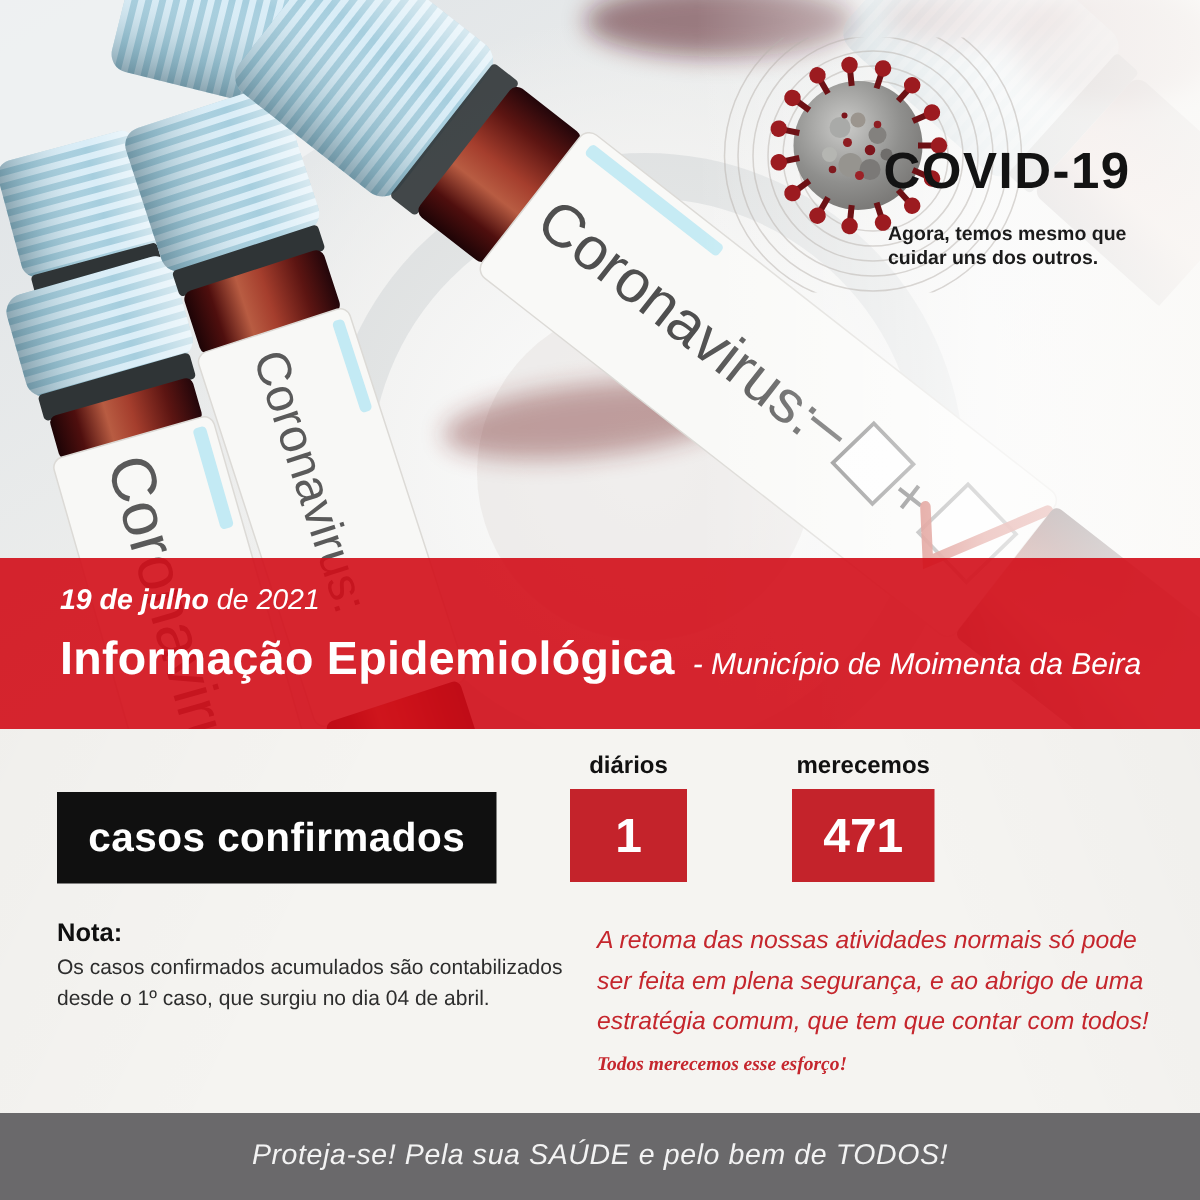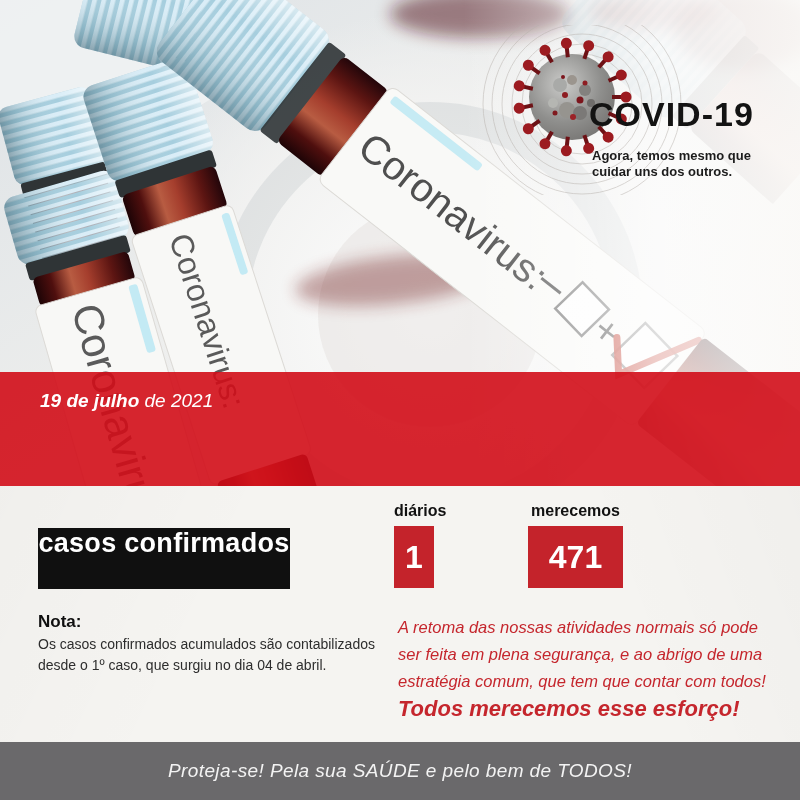--- a/index.html
+++ b/index.html
@@ -33,38 +33,38 @@
   .banner-title{font-size:31px;font-weight:700;letter-spacing:0.2px;}
   .banner-subtitle{font-size:20px;font-style:italic;margin-left:12px;}
   
   .content{
     position:absolute;left:0;top:486px;width:800px;height:256px;
     background:#f5f4f1;
     background-image:linear-gradient(115deg, rgba(0,0,0,0.018) 0%, rgba(0,0,0,0) 30%),
                      linear-gradient(250deg, rgba(0,0,0,0.02) 0%, rgba(0,0,0,0) 25%);
   }
   .black-box{
-    position:absolute;left:38px;top:42px;width:252px;height:61px;background:#101010;
-    display:flex;justify-content:center;
+    position:absolute;left:38px;top:42px;width:293px;height:61px;background:#101010;
+    display:flex;align-items:center;justify-content:center;
     color:#ffffff;font-size:27px;font-weight:700;letter-spacing:0.3px;
   }
   .stat{position:absolute;text-align:center;}
-  .stat-daily{left:394px;top:16px;width:40px;}
+  .stat-daily{left:380px;top:16px;width:78px;}
   .stat-cum{left:528px;top:16px;width:95px;}
   .stat-label{font-size:16px;font-weight:700;color:#111111;margin-bottom:6px;}
   .stat-box{
     height:62px;background:#c4232b;display:flex;align-items:center;justify-content:center;
     color:#ffffff;font-size:32px;font-weight:700;
   }
   .note{position:absolute;left:38px;top:126px;width:350px;color:#2d2d2d;}
   .note-heading{font-size:17px;font-weight:700;color:#0f0f0f;margin-bottom:2px;}
   .note-line{font-size:14px;line-height:21px;}
   .message{position:absolute;left:398px;top:128px;width:390px;color:#c5262d;}
   .msg-line{font-size:16.5px;font-style:italic;line-height:27px;white-space:nowrap;}
-  .msg-bold{font-weight:700;font-size:22px;}
+  .msg-bold{font-weight:700;font-size:13px;font-family:Liberation Serif, serif;}
   
   .footer{
     position:absolute;left:0;top:742px;width:800px;height:58px;background:#6a696b;
     display:flex;align-items:center;justify-content:center;
     color:#f3f3f3;font-size:19px;font-style:italic;letter-spacing:0.4px;
   }
 </style>
 </head>
 <body>
 
@@ -242,20 +242,23 @@
     <div class="covid-slogan">
       <div>Agora, temos mesmo que</div>
       <div>cuidar uns dos outros.</div>
     </div>
   </div>
 
   <div class="banner">
     <div class="banner-date">
       <span class="date-b">19 de julho</span><span> de 2021</span>
     </div>
+    <div class="banner-title-row">
+      <span class="banner-title">Informação Epidemiológica</span><span class="banner-subtitle">- Município de Moimenta da Beira</span>
+    </div>
   </div>
 
   <div class="content">
     <div class="black-box">
       <span>casos confirmados</span>
     </div>
 
     <div class="stat stat-daily">
       <div class="stat-label">diários</div>
       <div class="stat-box">

